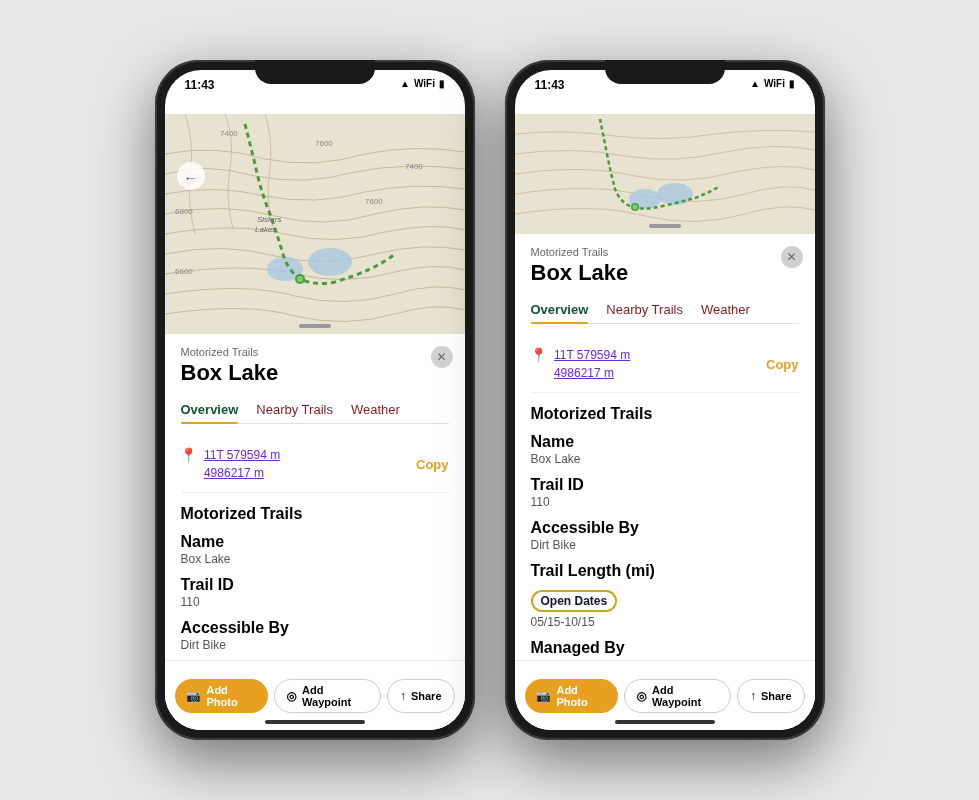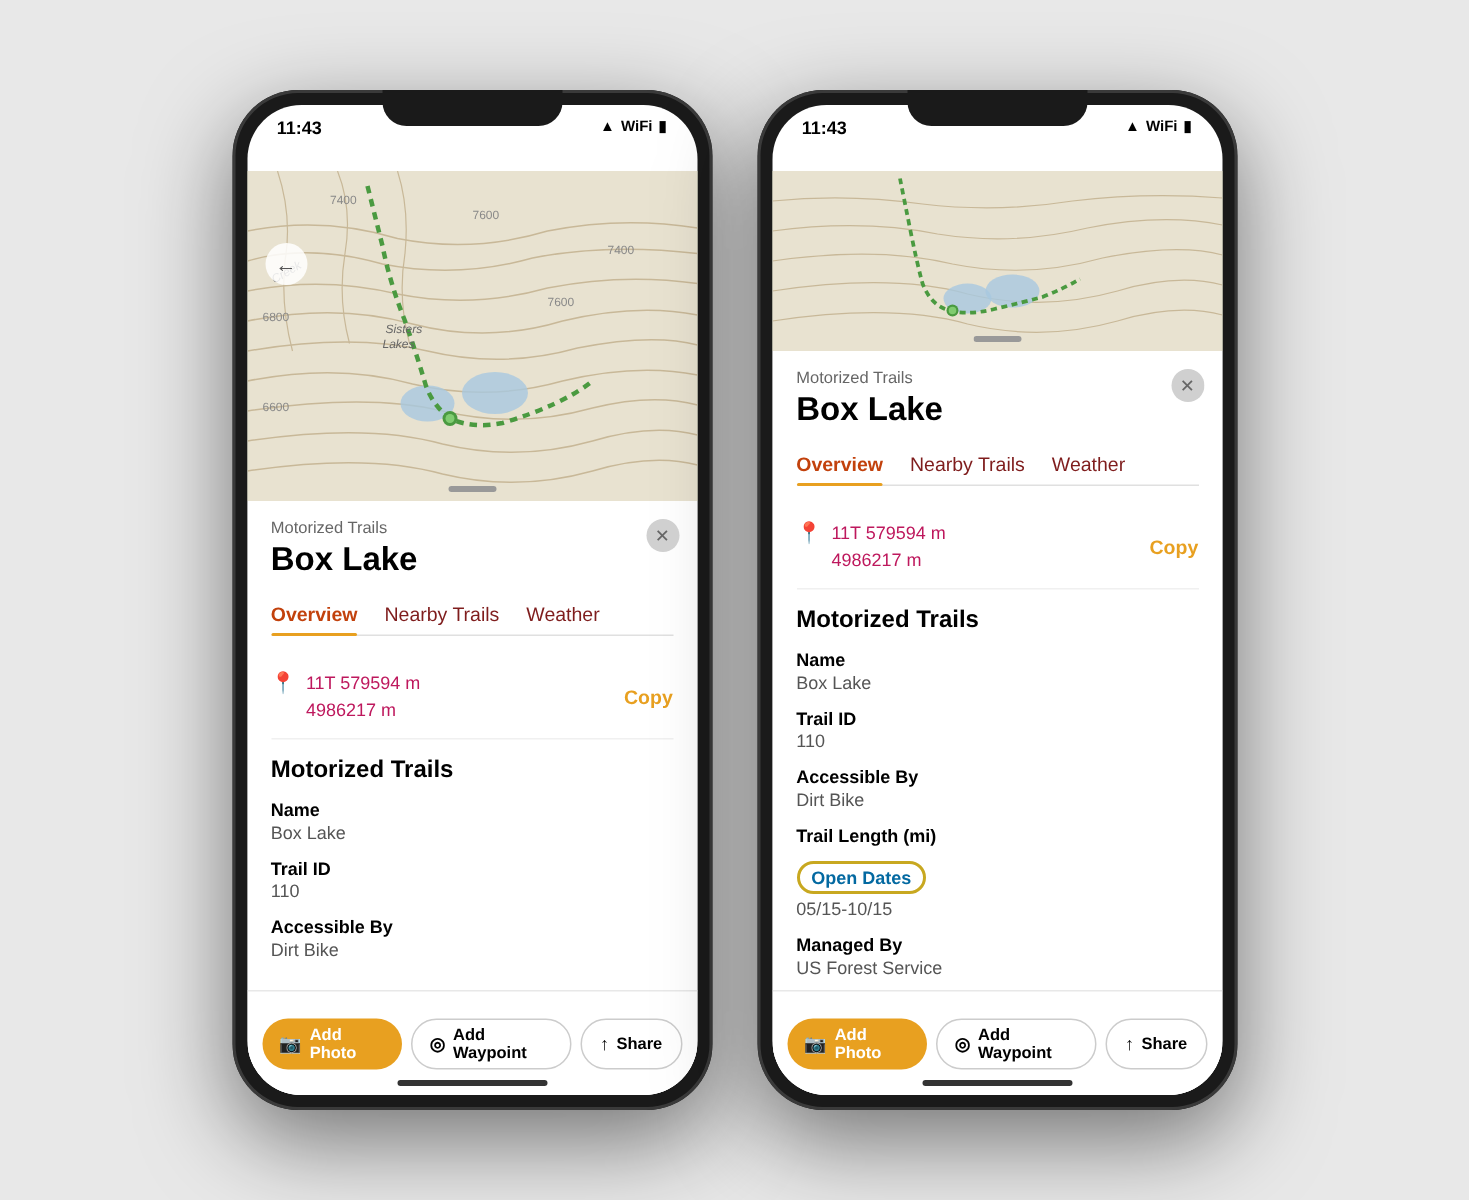--- a/index.html
+++ b/index.html
@@ -155,21 +155,21 @@
       padding: 6px 0;
       margin-right: 18px;
       font-size: 13px;
       color: #7f1d1d;
       font-weight: 500;
       position: relative;
       cursor: pointer;
     }
 
     .tab-item.active {
-      color: #c2410c;
+      color: #14532d;
       font-weight: 700;
     }
 
     .tab-item.active::after {
       content: '';
       position: absolute;
       bottom: -1px;
       left: 0;
       right: 0;
       height: 2px;
@@ -194,22 +194,23 @@
     }
 
     .location-pin {
       color: #888;
       font-size: 14px;
       margin-top: 1px;
     }
 
     .location-coords {
       font-size: 12px;
-      color: #be185d;
+      color: #6d28d9;
       line-height: 1.5;
+      text-decoration: underline;
     }
 
     .copy-btn {
       font-size: 13px;
       color: #e8a020;
       font-weight: 700;
     }
 
     
     .section-title {
@@ -217,37 +218,37 @@
       font-weight: 700;
       color: #000;
       margin-bottom: 10px;
     }
 
     .data-row {
       margin-bottom: 10px;
     }
 
     .data-label {
-      font-size: 12px;
+      font-size: 16px;
       font-weight: 600;
       color: #000;
       margin-bottom: 1px;
     }
 
     .data-value {
       font-size: 12px;
       color: #555;
     }
 
     
     .open-dates-label {
       display: inline-block;
       font-size: 12px;
       font-weight: 600;
-      color: #0369a1;
+      color: #0f172a;
       margin-bottom: 1px;
       border: 2px solid #c8a820;
       border-radius: 12px;
       padding: 2px 8px;
     }
 
     
     .close-btn {
       position: absolute;
       top: 12px;

